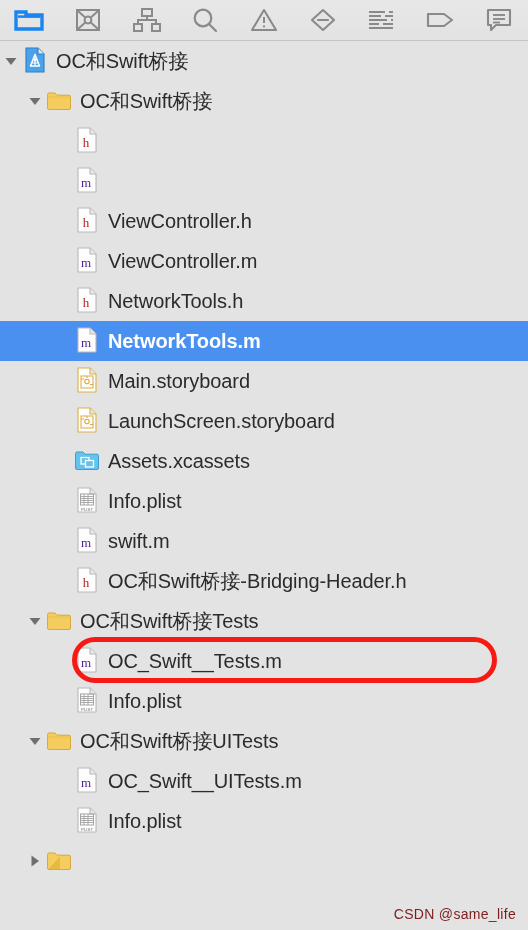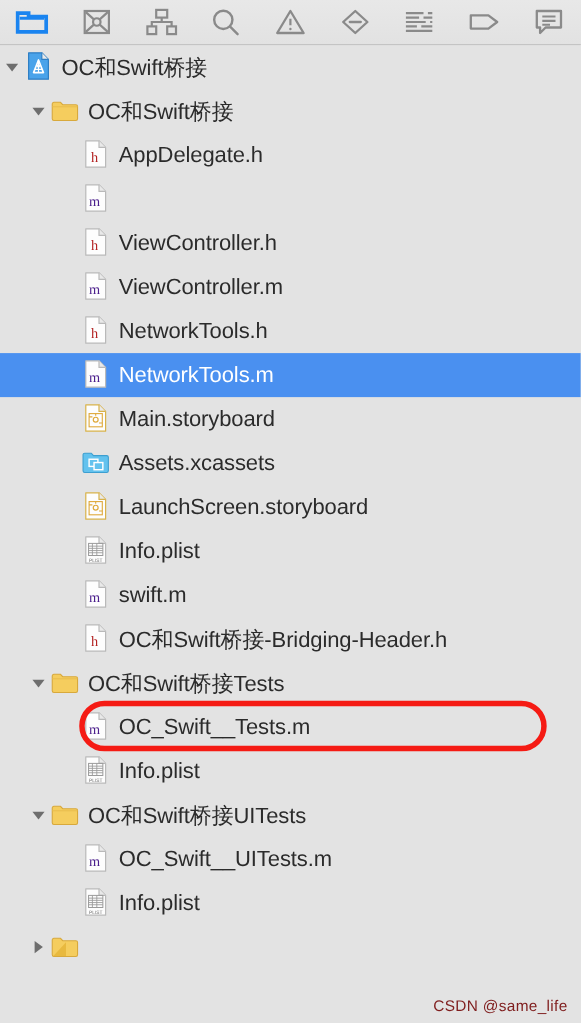--- a/index.html
+++ b/index.html
@@ -42,21 +42,21 @@
     overflow: hidden;
   }
   .row {
     position: relative;
     height: 40px;
     display: flex;
     align-items: center;
     box-sizing: border-box;
   }
   .row.selected { background: #4a90f0; }
-  .row.selected .row-label { color: #ffffff; }
+  .row.selected .row-label { color: #ffffff; font-weight: bold; }
 
   .twisty {
     width: 22px;
     height: 40px;
     flex: 0 0 22px;
     display: flex;
     align-items: center;
     justify-content: center;
   }
   .twisty svg { display: block; }
@@ -242,21 +242,20 @@
       </div>
       <div class="row ind-2">
         <span class="twisty"></span>
         <span class="icon">
           <svg width="24" height="28" viewBox="0 0 24 28">
             <path d="M3 1 H15 L21 7 V25 H3 Z" fill="#fdfdfd" stroke="#b9b9b9" stroke-width="1.1" stroke-linejoin="round"></path>
             <path d="M15 1 V7 H21" fill="#e9e9e9" stroke="#b9b9b9" stroke-width="1.1" stroke-linejoin="round"></path>
             <text x="11" y="20" font-family="'Liberation Serif',serif" font-size="13" fill="#b32222" text-anchor="middle">h</text>
           </svg>
         </span>
-        <span class="row-label">AppDelegate.h</span>
       </div>
       <div class="row ind-2">
         <span class="twisty"></span>
         <span class="icon">
           <svg width="24" height="28" viewBox="0 0 24 28">
             <path d="M3 1 H15 L21 7 V25 H3 Z" fill="#fdfdfd" stroke="#b9b9b9" stroke-width="1.1" stroke-linejoin="round"></path>
             <path d="M15 1 V7 H21" fill="#e9e9e9" stroke="#b9b9b9" stroke-width="1.1" stroke-linejoin="round"></path>
             <text x="11" y="20" font-family="'Liberation Serif',serif" font-size="13" fill="#4b1f8c" text-anchor="middle">m</text>
           </svg>
         </span>
@@ -314,40 +313,40 @@
             <rect x="6" y="9" width="12" height="12" fill="none" stroke="#dfa93a" stroke-width="1"></rect>
             <circle cx="12" cy="14.5" r="2.2" fill="none" stroke="#dfa93a" stroke-width="1.1"></circle>
             <path d="M6 12 h3 M15 17.5 h3 M12 9 v2" stroke="#dfa93a" stroke-width="1"></path>
           </svg>
         </span>
         <span class="row-label">Main.storyboard</span>
       </div>
       <div class="row ind-2">
         <span class="twisty"></span>
         <span class="icon">
-          <svg width="26" height="24" viewBox="0 0 26 24">
-            <path d="M1.5 4.5 a1.5 1.5 0 0 1 1.5-1.5 H9 l2 2.2 H23 a1.5 1.5 0 0 1 1.5 1.5 V19 a1.5 1.5 0 0 1-1.5 1.5 H3 A1.5 1.5 0 0 1 1.5 19 Z" fill="#63c2ee" stroke="#3d9fd0" stroke-width="1"></path>
-            <rect x="7" y="8.5" width="8" height="6.5" fill="none" stroke="#ffffff" stroke-width="1.3"></rect>
-            <rect x="11.5" y="11.5" width="8" height="6.5" fill="#63c2ee" stroke="#ffffff" stroke-width="1.3"></rect>
-          </svg>
-        </span>
-        <span class="row-label">Assets.xcassets</span>
-      </div>
-      <div class="row ind-2">
-        <span class="twisty"></span>
-        <span class="icon">
           <svg width="24" height="28" viewBox="0 0 24 28">
             <path d="M3 1 H15 L21 7 V25 H3 Z" fill="#fdfdfd" stroke="#d8b24a" stroke-width="1.1" stroke-linejoin="round"></path>
             <path d="M15 1 V7 H21" fill="#e9e9e9" stroke="#d8b24a" stroke-width="1.1" stroke-linejoin="round"></path>
             <rect x="6" y="9" width="12" height="12" fill="none" stroke="#dfa93a" stroke-width="1"></rect>
             <circle cx="12" cy="14.5" r="2.2" fill="none" stroke="#dfa93a" stroke-width="1.1"></circle>
             <path d="M6 12 h3 M15 17.5 h3 M12 9 v2" stroke="#dfa93a" stroke-width="1"></path>
           </svg>
         </span>
         <span class="row-label">LaunchScreen.storyboard</span>
+      </div>
+      <div class="row ind-2">
+        <span class="twisty"></span>
+        <span class="icon">
+          <svg width="26" height="24" viewBox="0 0 26 24">
+            <path d="M1.5 4.5 a1.5 1.5 0 0 1 1.5-1.5 H9 l2 2.2 H23 a1.5 1.5 0 0 1 1.5 1.5 V19 a1.5 1.5 0 0 1-1.5 1.5 H3 A1.5 1.5 0 0 1 1.5 19 Z" fill="#63c2ee" stroke="#3d9fd0" stroke-width="1"></path>
+            <rect x="7" y="8.5" width="8" height="6.5" fill="none" stroke="#ffffff" stroke-width="1.3"></rect>
+            <rect x="11.5" y="11.5" width="8" height="6.5" fill="#63c2ee" stroke="#ffffff" stroke-width="1.3"></rect>
+          </svg>
+        </span>
+        <span class="row-label">Assets.xcassets</span>
       </div>
       <div class="row ind-2">
         <span class="twisty"></span>
         <span class="icon">
           <svg width="24" height="28" viewBox="0 0 24 28">
             <path d="M3 1 H15 L21 7 V25 H3 Z" fill="#fdfdfd" stroke="#b9b9b9" stroke-width="1.1" stroke-linejoin="round"></path>
             <path d="M15 1 V7 H21" fill="#e9e9e9" stroke="#b9b9b9" stroke-width="1.1" stroke-linejoin="round"></path>
             <rect x="5.5" y="7" width="13" height="11" fill="none" stroke="#9b9b9b" stroke-width="0.9"></rect>
             <g stroke="#9b9b9b" stroke-width="0.8">
               <path d="M5.5 9.5 h13"></path>

